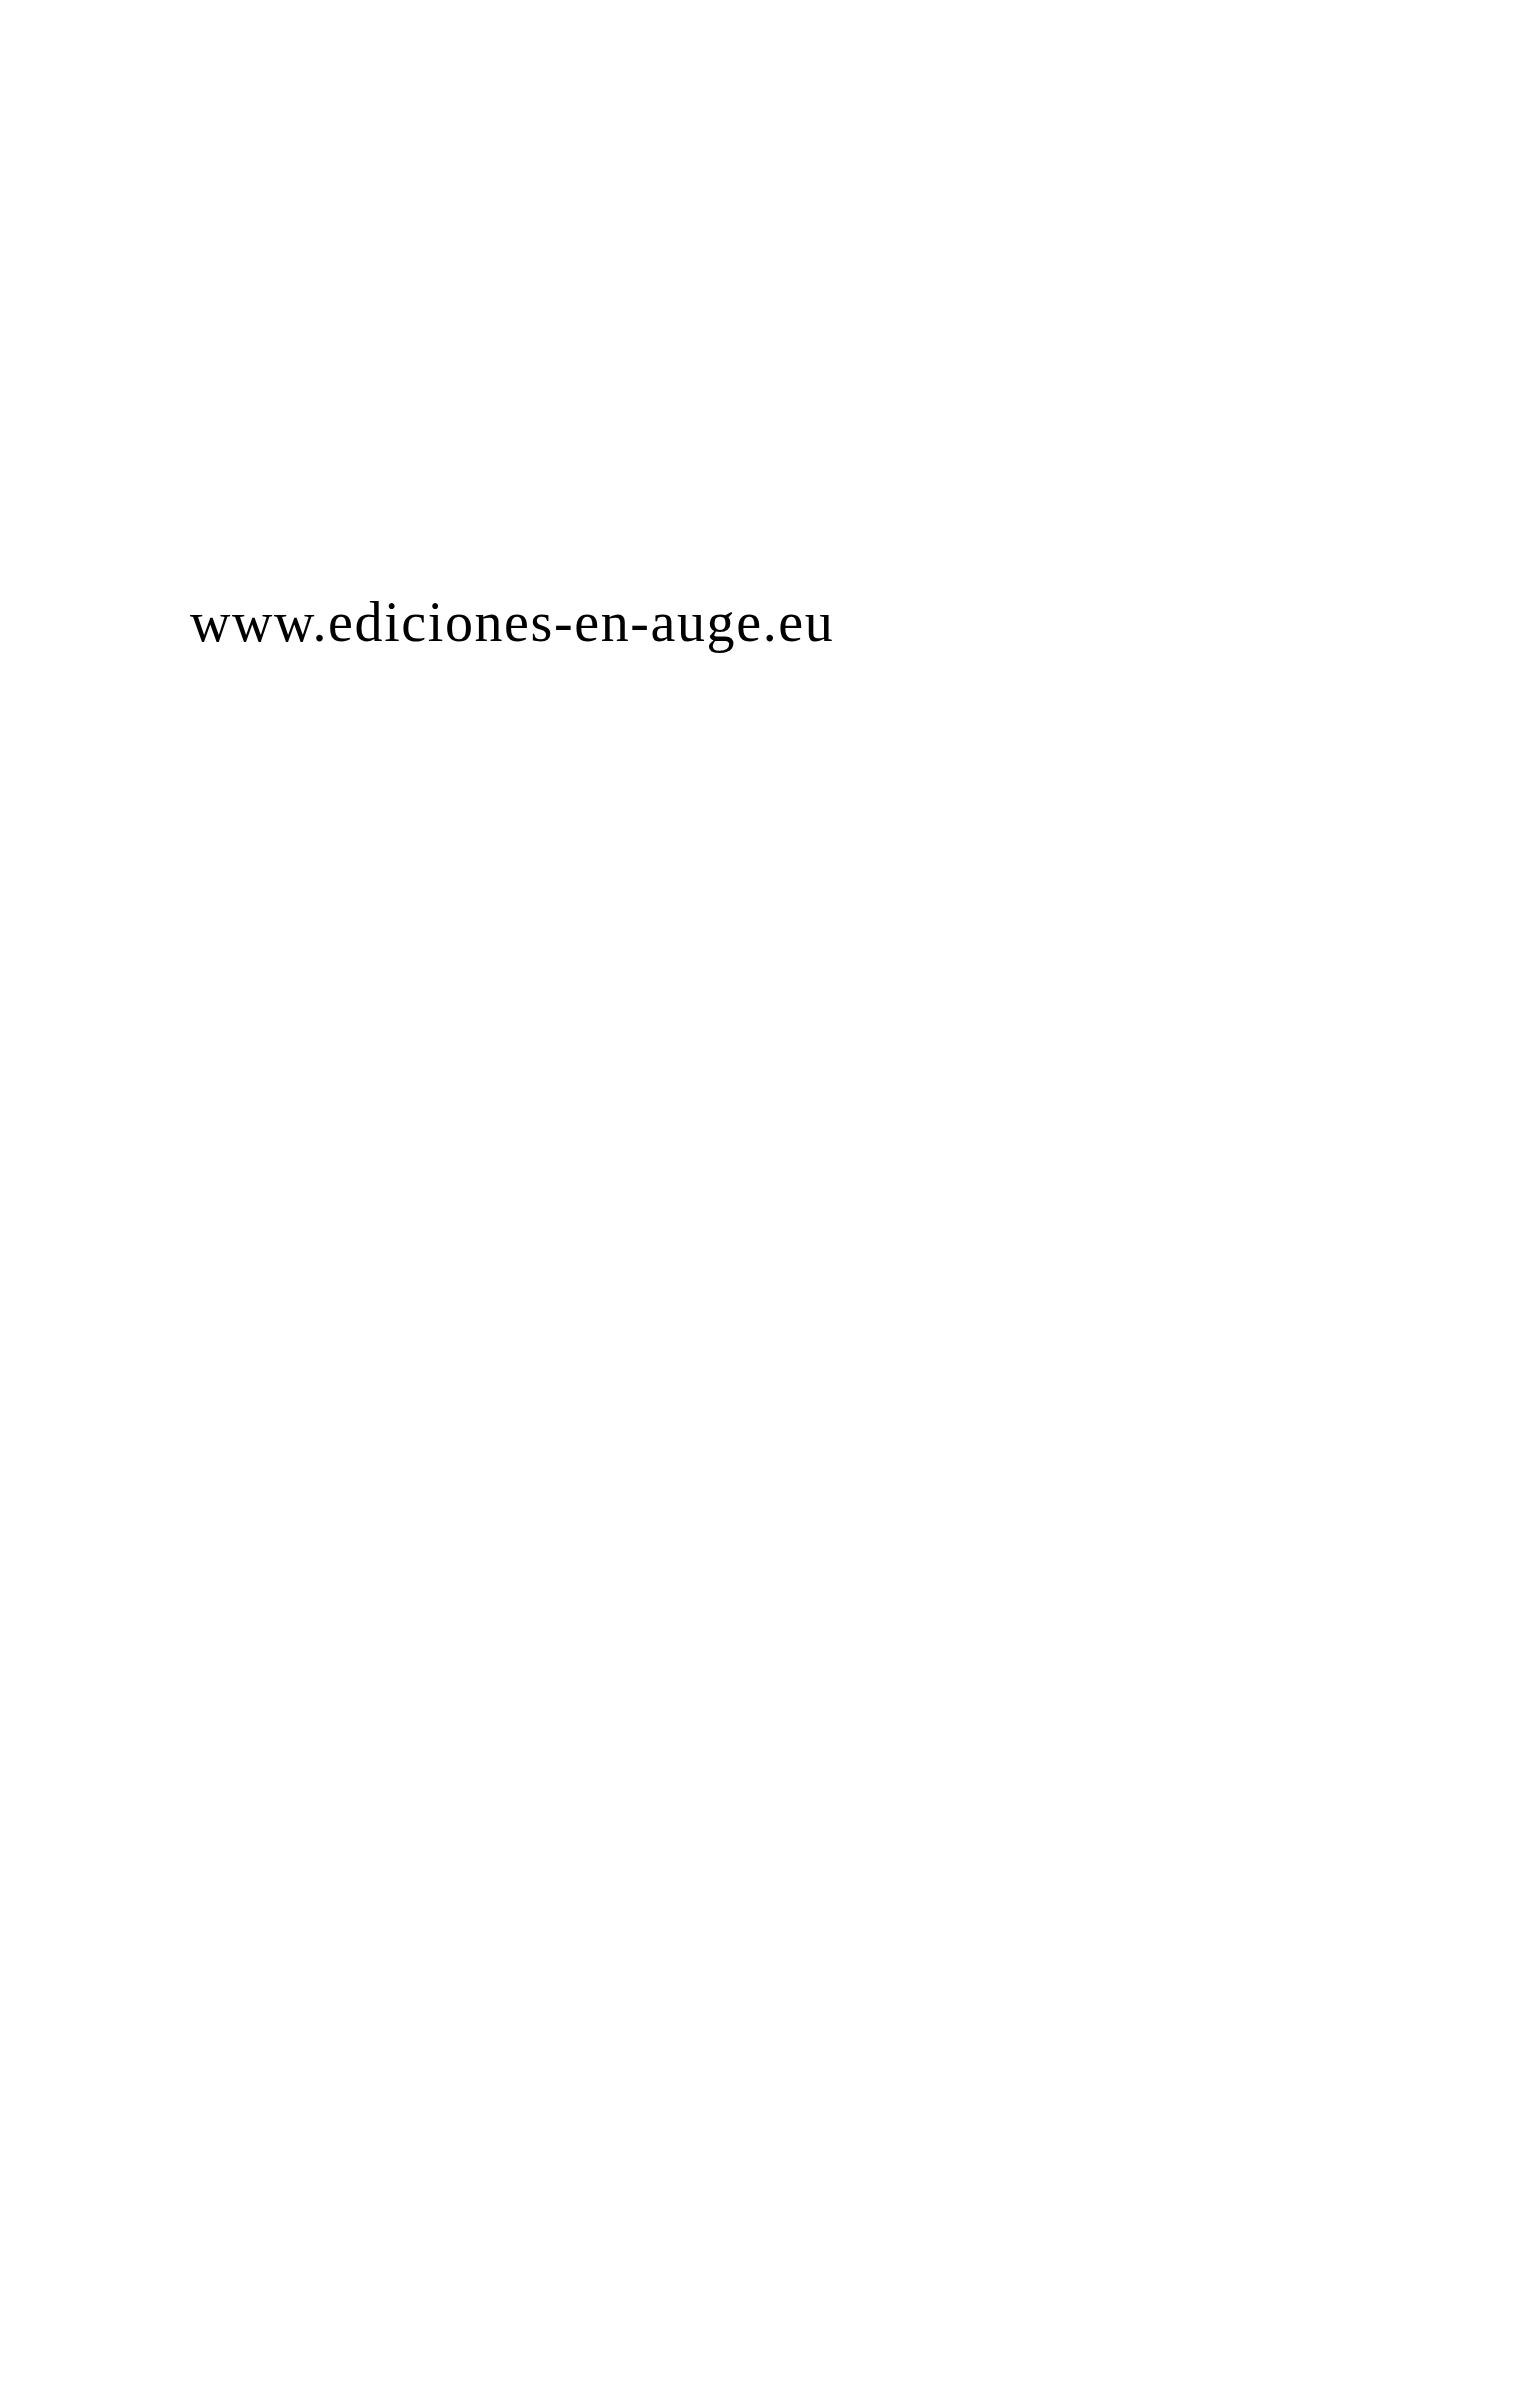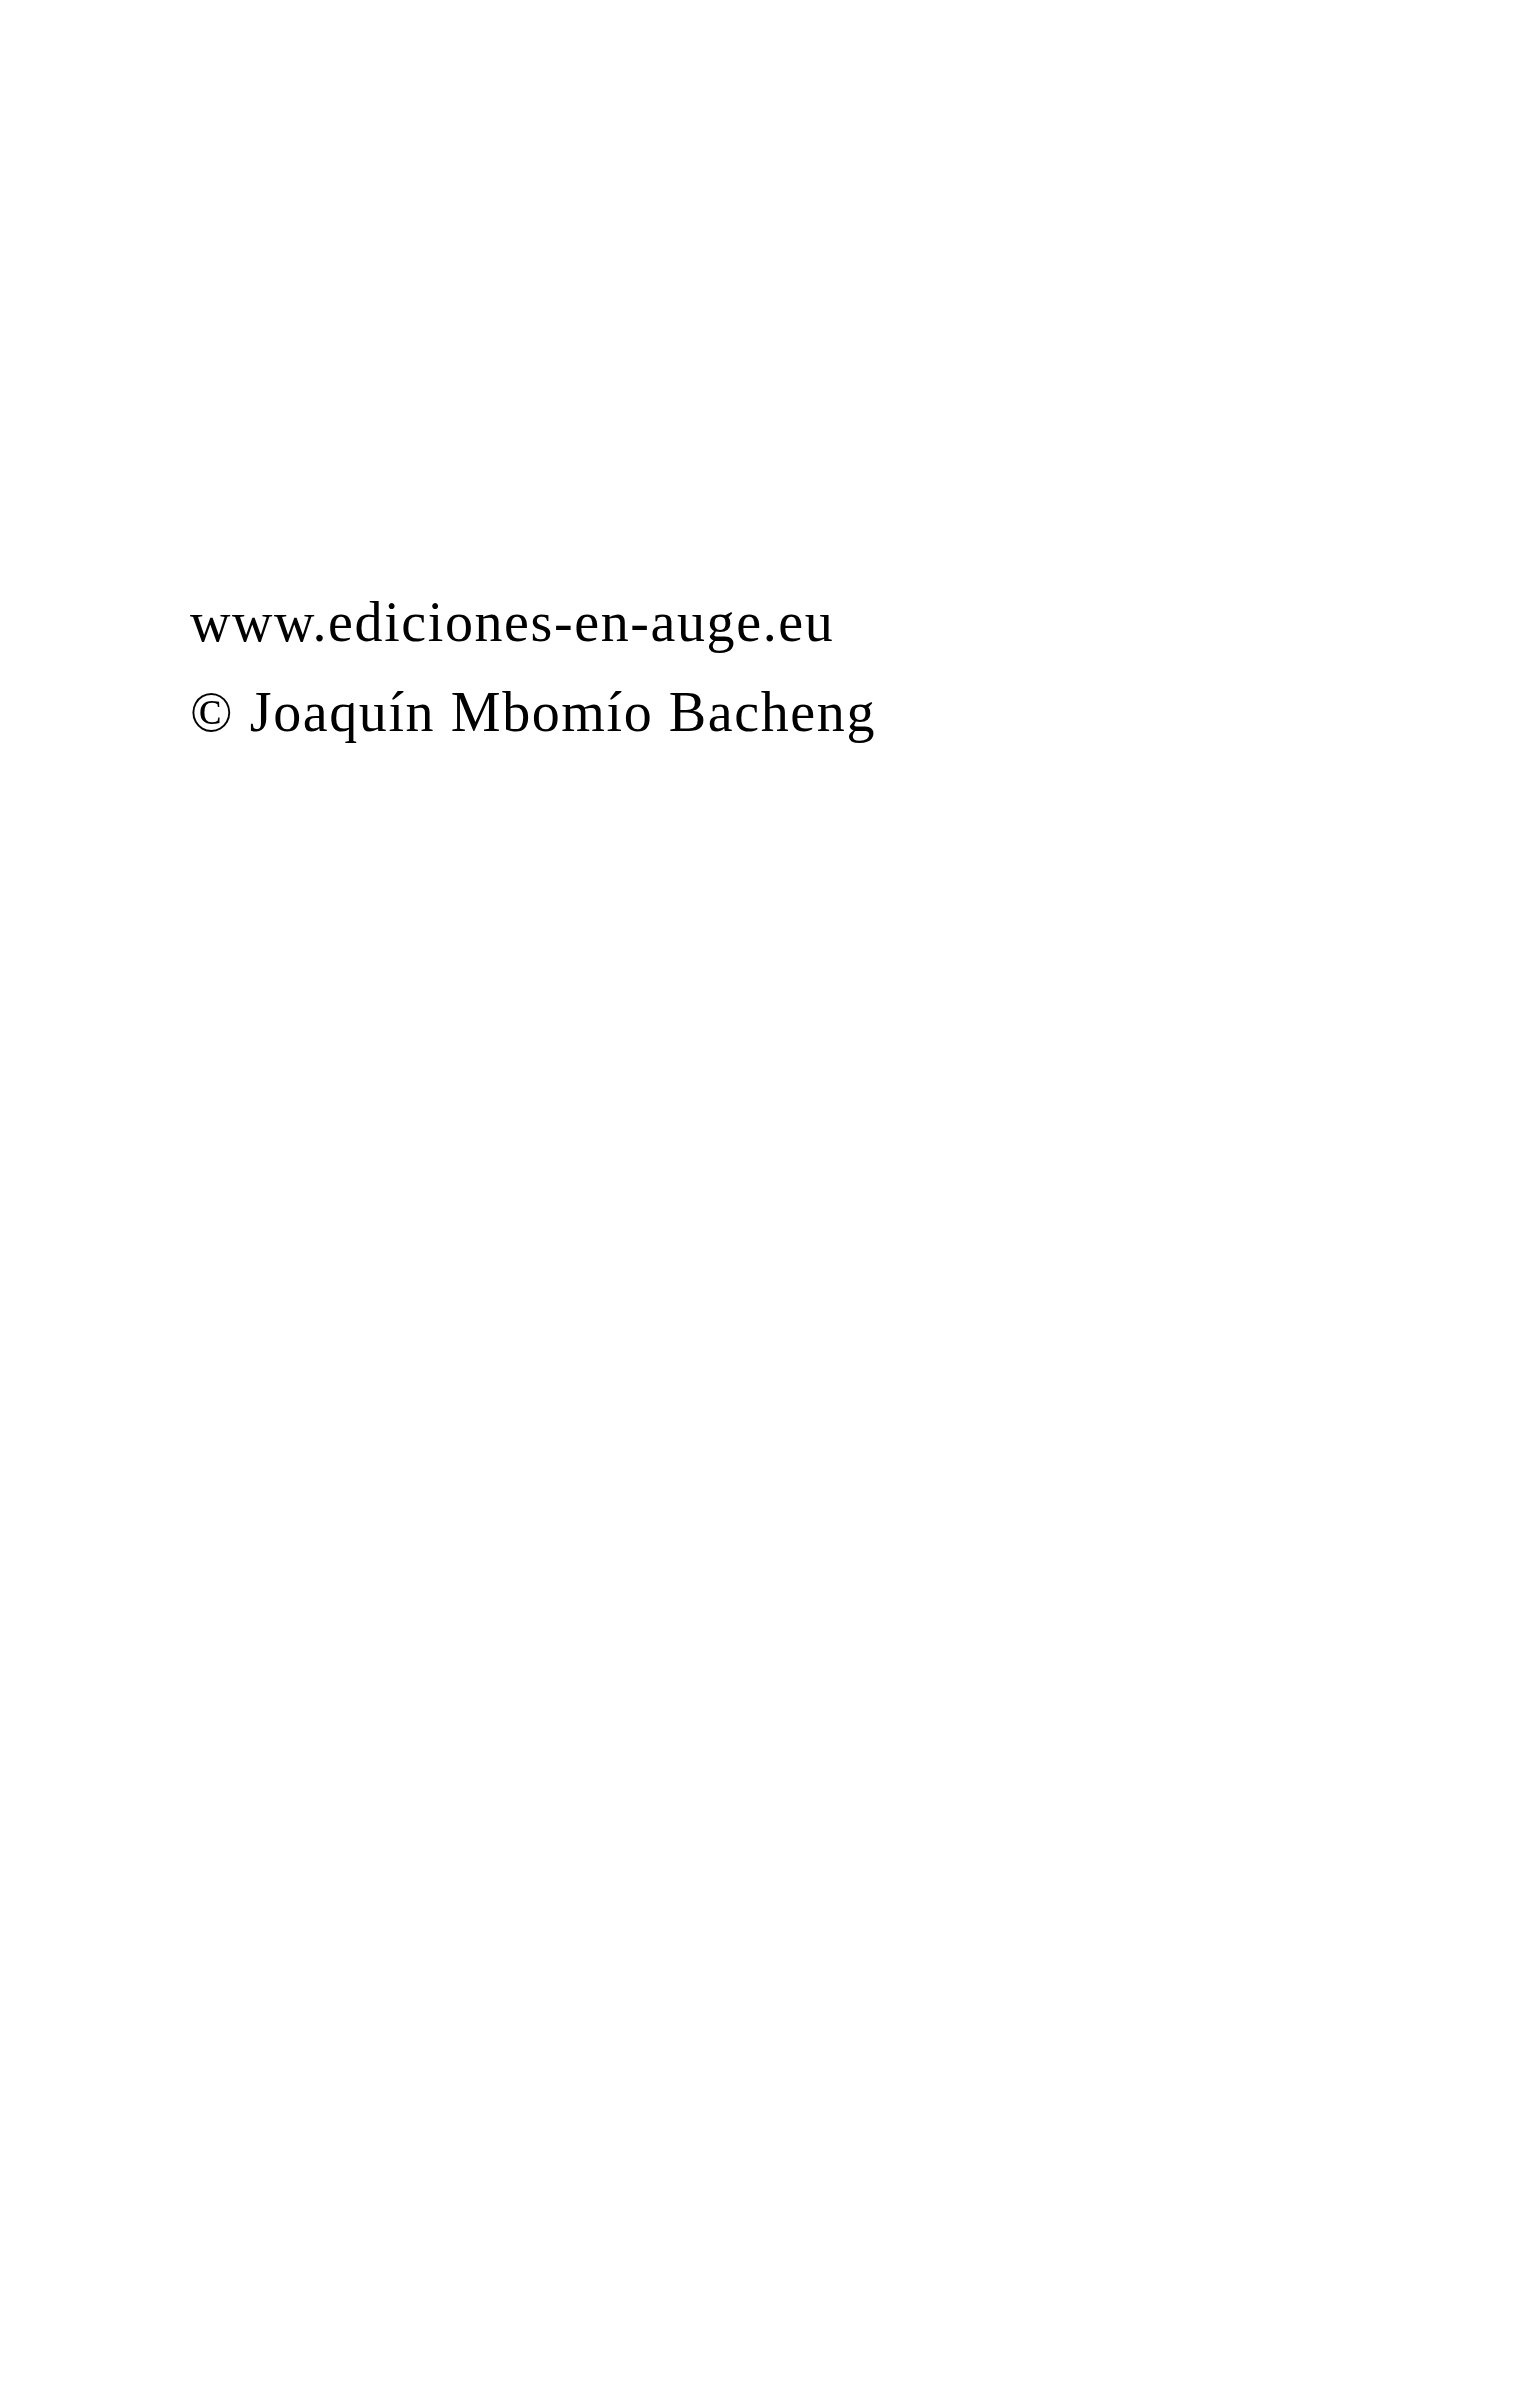--- a/index.html
+++ b/index.html
@@ -29,16 +29,15 @@
       margin: 0;
       padding: 0;
     }
   </style>
 </head>
 <body>
 
 <div class="page">
   <div class="imprint">
     <p>www.ediciones-en-auge.eu</p>
-    <p>© Joaquín Mbomío Bacheng</p>
   </div>
 </div>
 
 
 </body></html>

